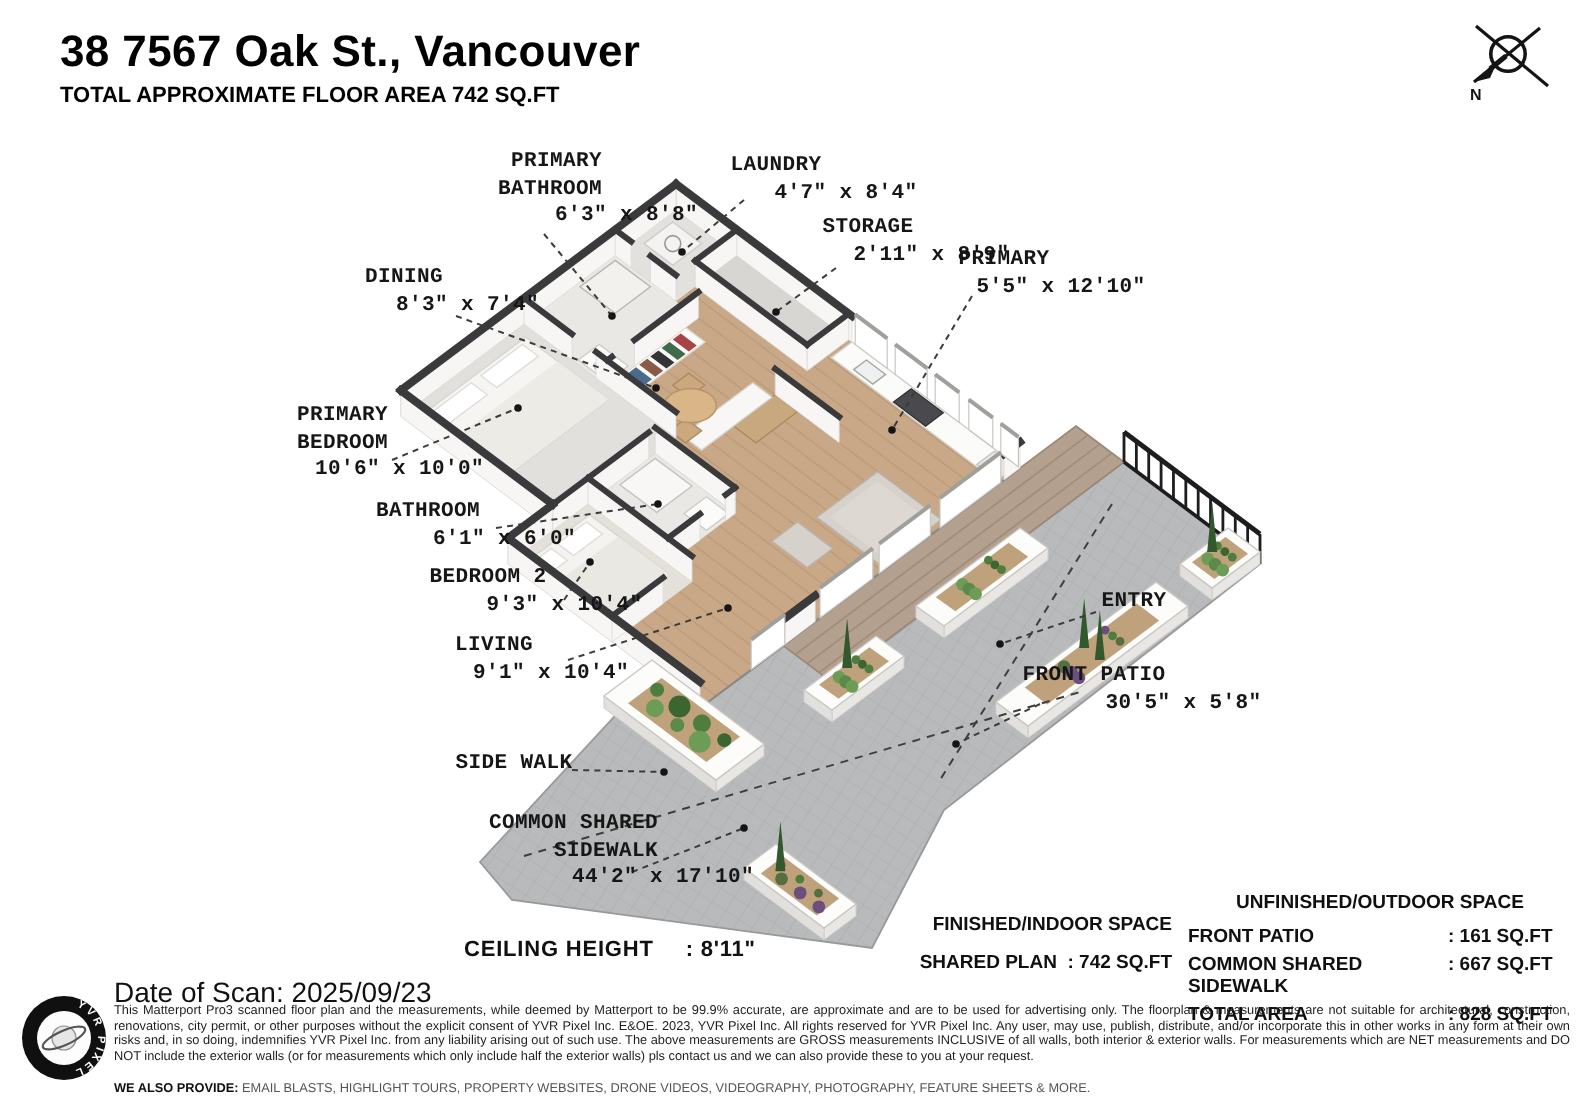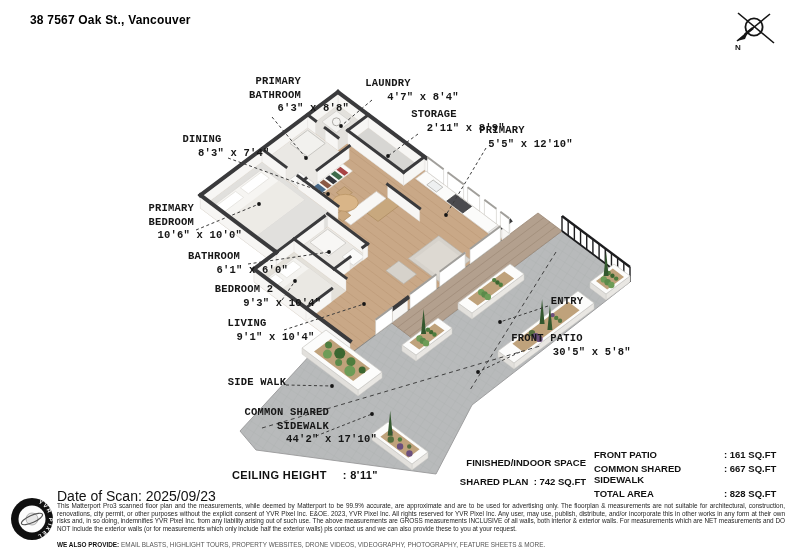--- a/index.html
+++ b/index.html
@@ -1,19 +1,19 @@
 <!DOCTYPE html>
 <html><head>
 <meta charset="utf-8">
 <style>
   html,body{margin:0;padding:0;background:#fff;}
   .page{position:relative;width:792px;height:560px;background:#ffffff;overflow:hidden;
         font-family:"Liberation Sans",sans-serif;}
   .hdr{position:absolute;left:30px;top:13px;color:#000;}
-  .hdr .t{font-size:12px;font-weight:bold;letter-spacing:.2px;}
+  .hdr .t{font-size:22px;font-weight:bold;letter-spacing:.2px;}
   .hdr .s1{font-size:11px;font-weight:bold;margin-top:3px;}
   .hdr .s2{font-size:11px;font-weight:bold;margin-top:2px;}
   #plan{position:absolute;left:0;top:0;}
   .compass{position:absolute;left:718px;top:4px;}
   .plabel{position:absolute;transform:translateX(-50%);text-align:right;
           font-size:10.5px;font-weight:bold;letter-spacing:.2px;color:#161616;line-height:13.5px;font-family:Liberation Mono, monospace;}
   .plabel .pl-dims{white-space:nowrap;margin:0 -48px;}
   .nw{white-space:nowrap;}
   .ceiling{position:absolute;left:232px;top:469px;font-size:11px;font-weight:bold;color:#101010;letter-spacing:.4px;}
   .ceiling .gap{display:inline-block;width:16px;}
@@ -32,20 +32,21 @@
   .serv b{color:#111;}
   .logo{position:absolute;left:9px;top:496px;}
 </style>
 </head>
 <body>
 
 <div class="page">
 
   <div class="hdr">
     <div class="t">38 7567 Oak St., Vancouver</div>
+    <div class="s1">TOTAL APPROXIMATE FLOOR AREA 742 SQ.FT</div>
   </div>
 
   <svg class="compass" width="72" height="62" viewBox="0 0 72 62">
     <g transform="translate(36,23)">
       <line x1="-16" y1="-14" x2="20" y2="16" stroke="#141414" stroke-width="1.6"></line>
       <line x1="16" y1="-13" x2="-17" y2="14" stroke="#141414" stroke-width="1.6"></line>
       <circle r="8.6" fill="none" stroke="#141414" stroke-width="1.8"></circle>
       <line x1="-1" y1="1" x2="-9" y2="7.5" stroke="#141414" stroke-width="2.6"></line>
       <polygon points="-17,14 -5,3 -9,12" fill="#141414"></polygon>
       <text x="-19" y="23" font-size="8" font-weight="bold" fill="#141414" font-family="Liberation Sans, sans-serif">N</text>
@@ -385,20 +386,21 @@
   </div>
 
   <div class="sum-in">
     <div>FINISHED/INDOOR SPACE</div>
     <div class="row">
       <span>SHARED PLAN</span>&nbsp;
       <span>: 742 SQ.FT</span>
     </div>
   </div>
   <div class="sum-out">
+    <div class="ttl">UNFINISHED/OUTDOOR SPACE</div>
     <div class="srow">
       <span class="lb">FRONT PATIO</span>
       <span class="vl">: 161 SQ.FT</span>
     </div>
     <div class="srow">
       <span class="lb">COMMON SHARED SIDEWALK</span>
       <span class="vl">: 667 SQ.FT</span>
     </div>
     <div class="srow">
       <span class="lb">TOTAL AREA</span>

